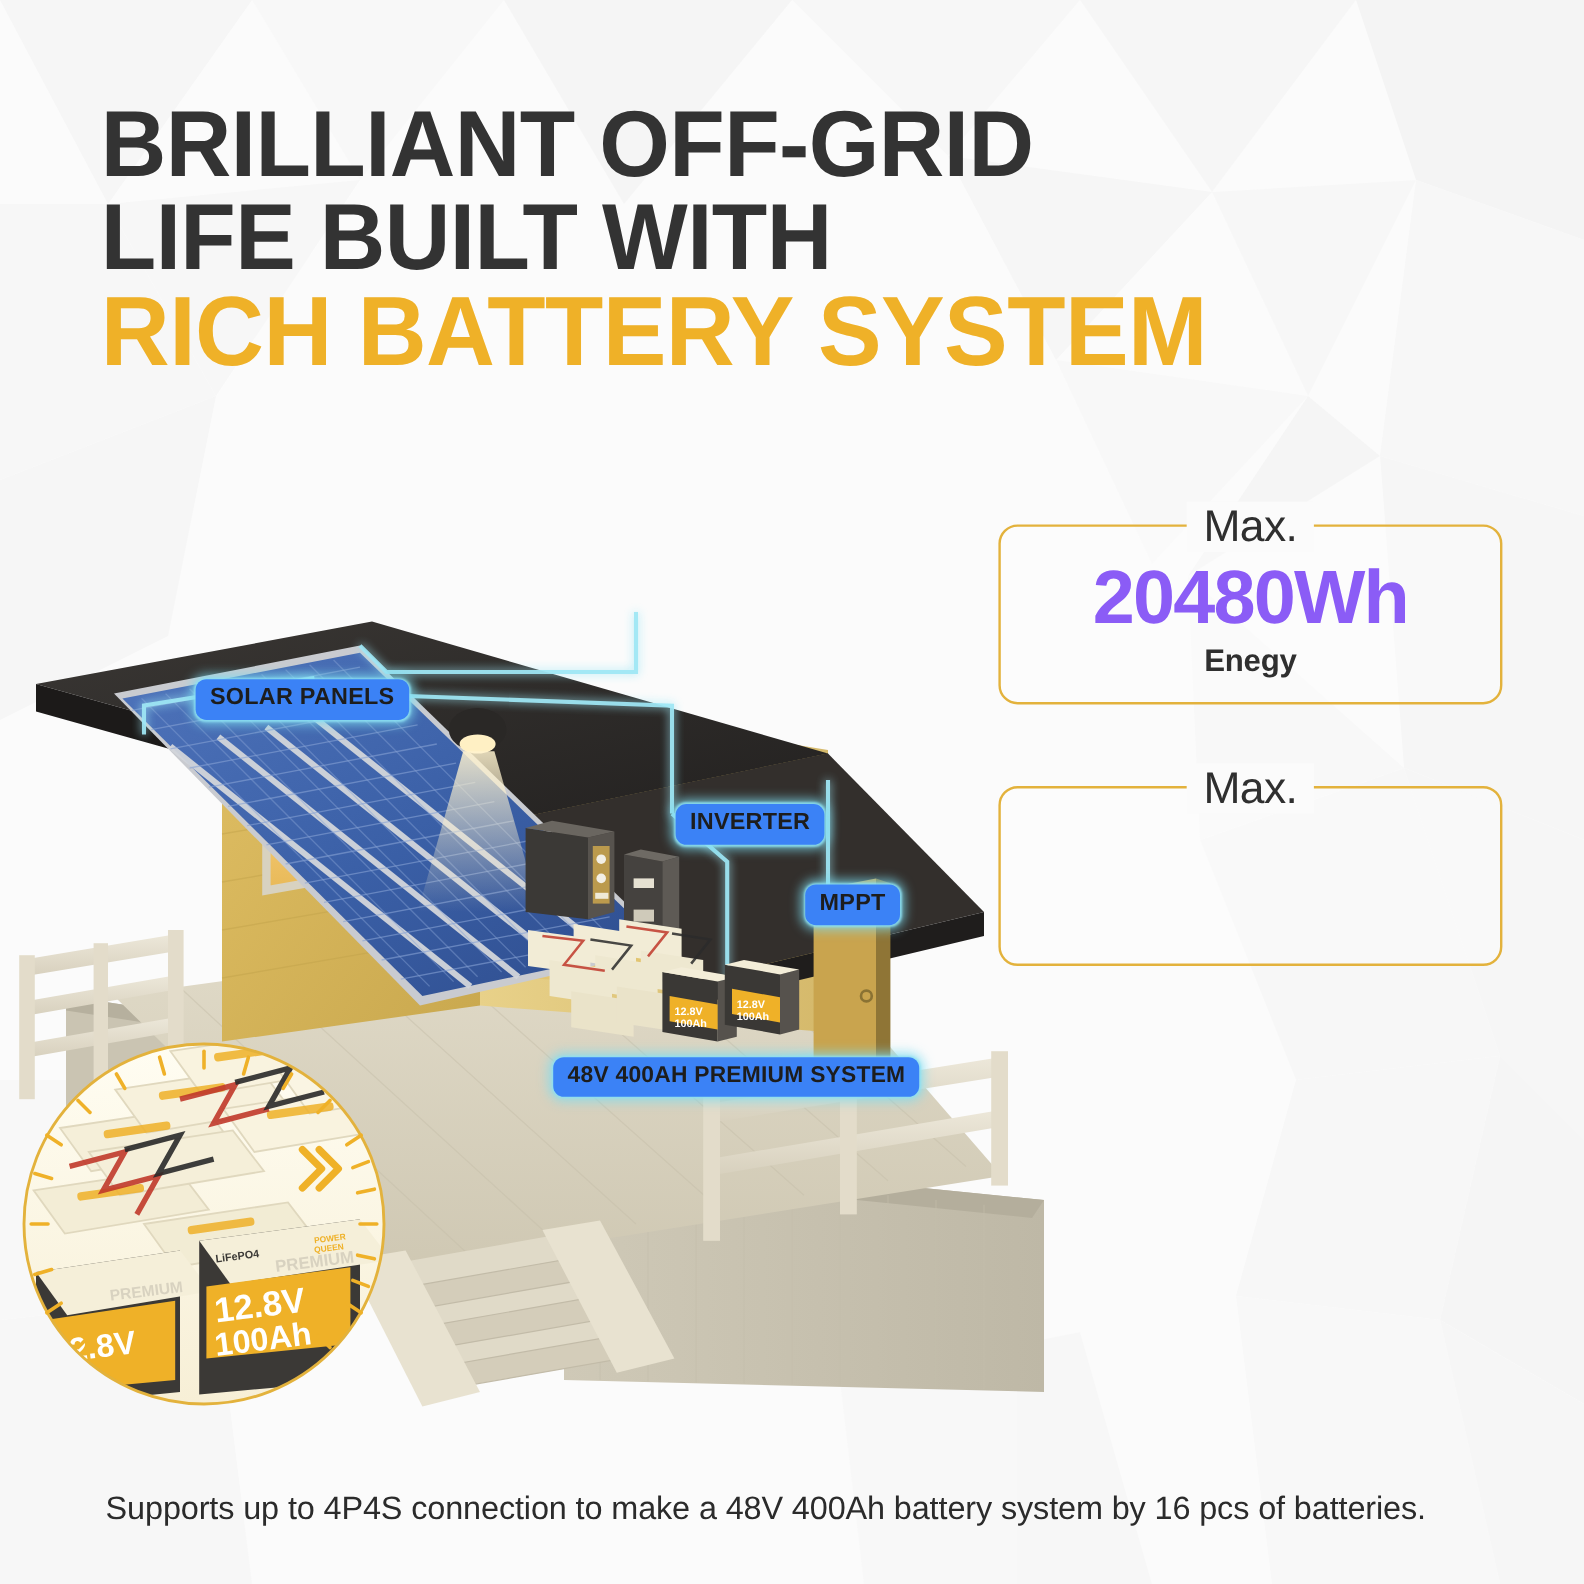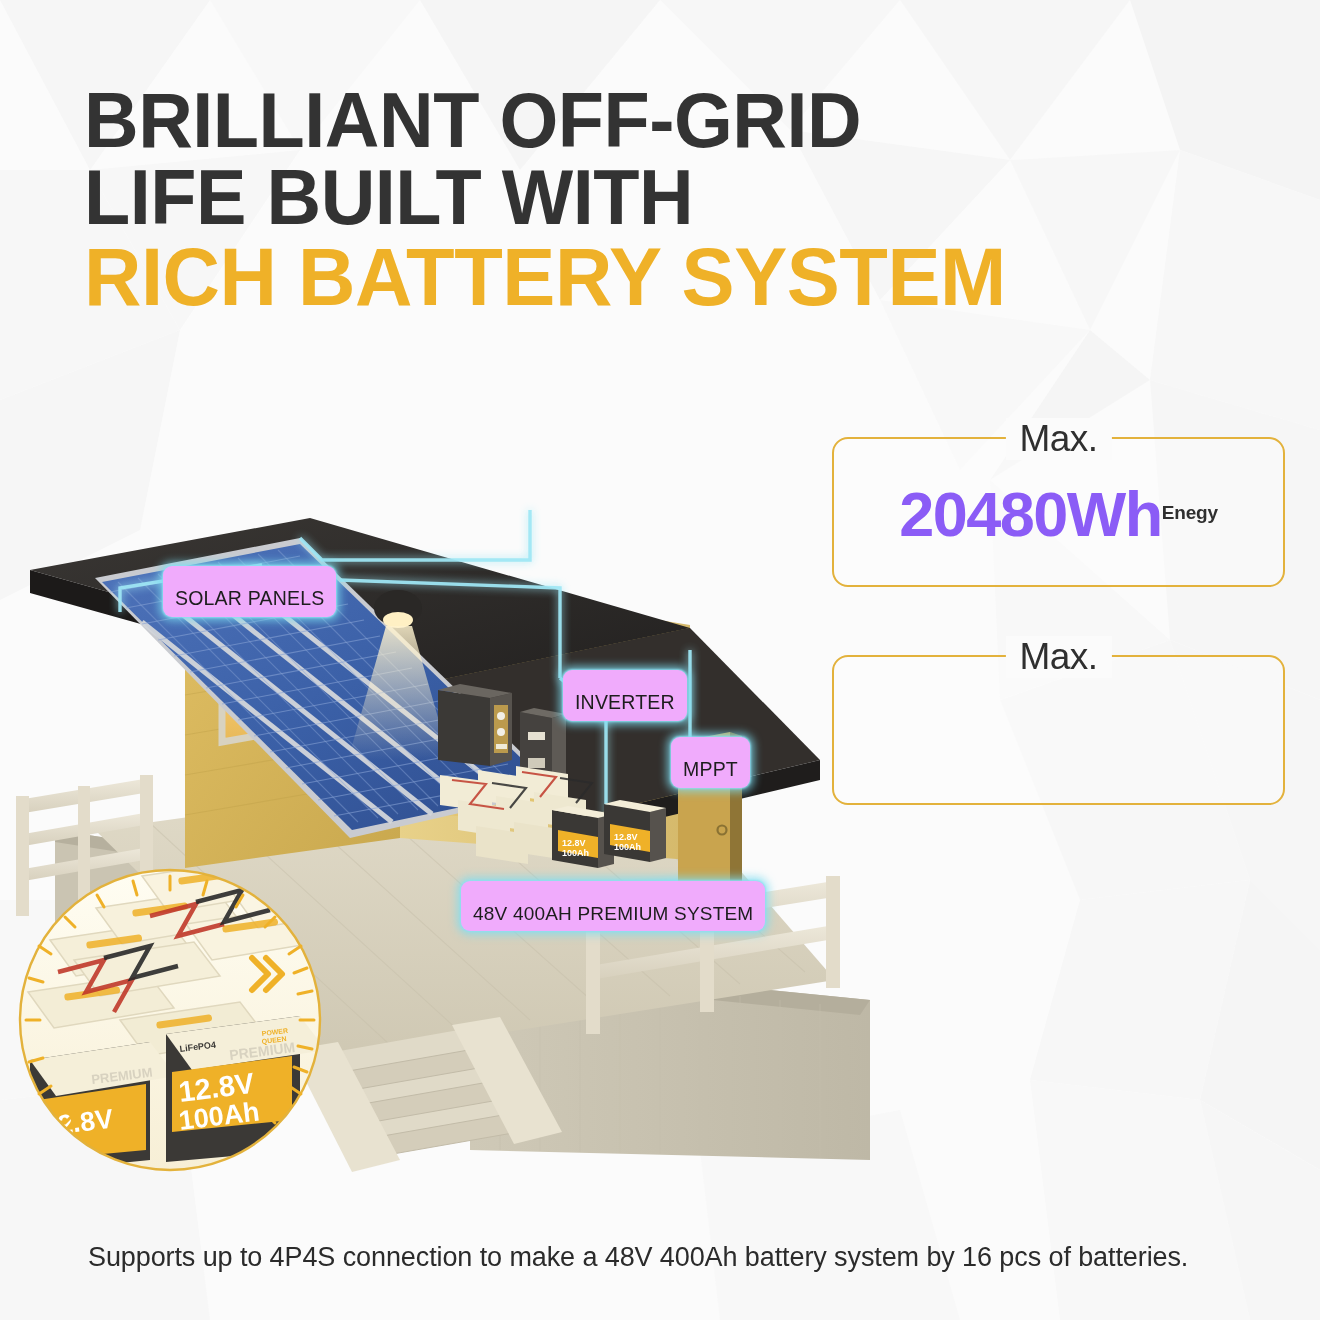--- a/index.html
+++ b/index.html
@@ -29,61 +29,61 @@
     font-stretch:condensed;
     transform:scaleX(0.97);
     transform-origin:left center;
     white-space:nowrap;
   }
   .headline-line.accent{ color:#EFB128; font-size:82px; }
 
   
   .stat-card{
     position:absolute; z-index:7;
-    width:453px;
+    width:420px;
     border:2px solid #E3B23C;
     border-radius:16px;
     background:rgba(255,255,255,0.30);
-    display:flex; flex-direction:row;
+    display:flex; flex-direction:column;
     align-items:center; justify-content:center;
   }
   #stat-card-energy{ left:832px; top:437px; height:150px; }
   #stat-card-power { left:832px; top:655px; height:150px; }
   .stat-max{
     position:absolute; top:-21px; left:50%;
     transform:translateX(-50%);
     background:#fbfbfb;
     padding:0 14px;
     font-size:37px; font-weight:400; color:#2f2f2f;
     letter-spacing:-0.5px; line-height:42px;
     white-space:nowrap;
   }
   .stat-value{
     font-size:63px; font-weight:700; color:#8b5cf6;
     letter-spacing:-1.5px; line-height:70px;
     margin-top:4px;
   }
   .stat-label{
-    font-size:19px; font-weight:700; color:#2f2f2f;
+    font-size:26px; font-weight:700; color:#2f2f2f;
     letter-spacing:-0.2px; line-height:30px; margin-top:2px;
   }
 
   
   #illustration{ position:absolute; left:0; top:360px; width:880px; height:840px; z-index:3; }
 
   
   .callout{
     position:absolute; z-index:8;
-    background:#f0abfc;
+    background:#3b82f6;
     border-radius:9px;
     font-size:19.5px;
-    font-weight:400;
+    font-weight:700;
     color:#1d1d1d;
     letter-spacing:0.2px;
-    padding:23px 12px 8px;
+    padding:6px 12px 8px;
     white-space:nowrap;
     box-shadow:0 0 9px 4px rgba(125,220,240,0.75),
                0 0 2px 1px rgba(160,230,245,0.9);
     line-height:1;
   }
   #callout-solar-panels{ left:163px; top:566px; }
   #callout-inverter    { left:563px; top:670px; }
   #callout-mppt        { left:671px; top:737px; }
   #callout-battery     { left:461px; top:881px; font-size:19px;}
 

